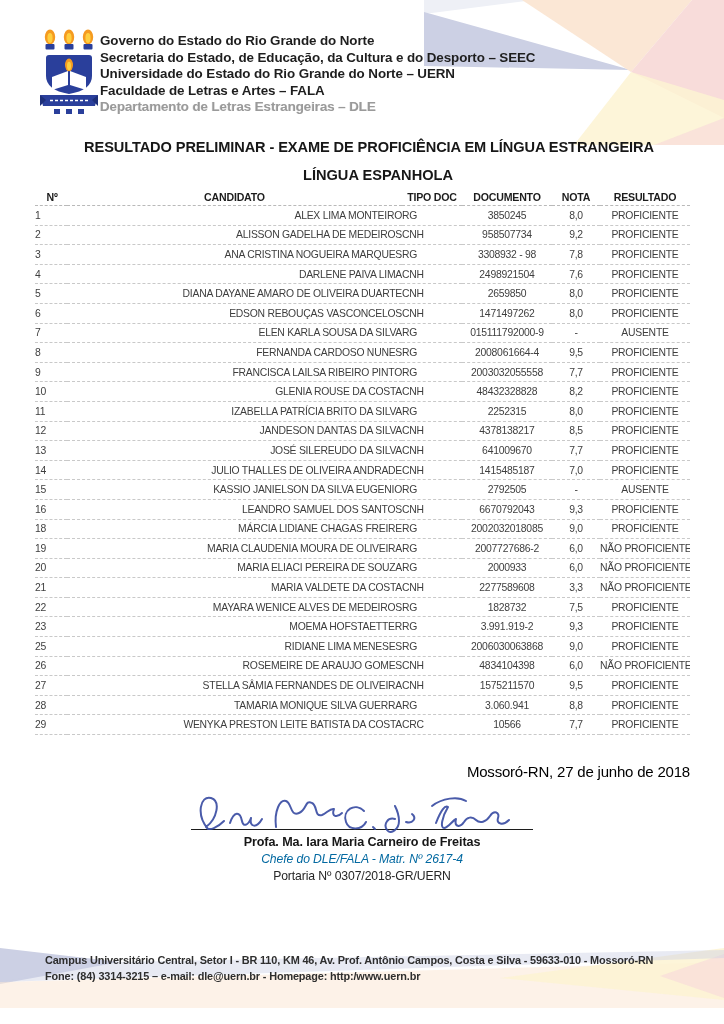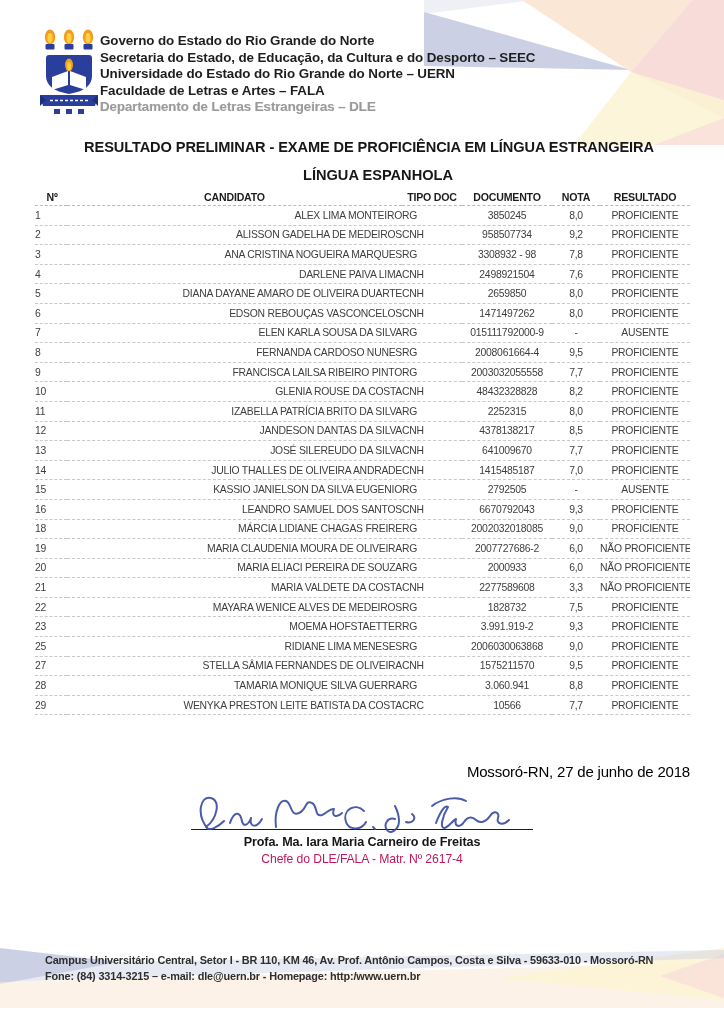--- a/index.html
+++ b/index.html
@@ -38,21 +38,21 @@
   td.c-doc{text-align:center;padding-left:25px;}
   td.c-nota{text-align:center;}
   td.c-res{text-align:center;}
 
   .date-line{position:absolute;top:763px;right:34px;font-size:15px;color:#000000;letter-spacing:-0.2px;}
 
   .signature{position:absolute;top:789px;left:182px;width:360px;text-align:center;}
   .sig-svg{margin:0 auto;}
   .sig-underline{width:342px;margin:-6px auto 0 auto;border-bottom:1.6px solid #1c1c1c;}
   .sig-name{margin-top:5px;font-weight:bold;font-size:12.6px;color:#171717;letter-spacing:-0.1px;}
-  .sig-role{margin-top:3px;font-size:12.2px;color:#be185d;letter-spacing:-0.1px;}
+  .sig-role{margin-top:3px;font-size:12.2px;color:#0369a1;letter-spacing:-0.1px;font-style:italic;}
   .sig-ordinance{margin-top:3px;font-size:12.2px;color:#262626;letter-spacing:-0.1px;}
 
   .footer-text{position:absolute;left:45px;top:953px;z-index:2;}
   .footer-line{font-weight:bold;font-size:10.9px;line-height:15.5px;color:#2e2e2e;letter-spacing:-0.15px;white-space:nowrap;}
 </style>
 </head>
 <body>
 
 <div class="page">
 
@@ -309,20 +309,28 @@
         </tr>
         <tr>
           <td class="c-num">25</td>
           <td class="c-cand">RIDIANE LIMA MENESES</td>
           <td class="c-tipo">RG</td>
           <td class="c-doc">2006030063868</td>
           <td class="c-nota">9,0</td>
           <td class="c-res">PROFICIENTE</td>
         </tr>
         <tr>
+          <td class="c-num">26</td>
+          <td class="c-cand">ROSEMEIRE DE ARAUJO GOMES</td>
+          <td class="c-tipo">CNH</td>
+          <td class="c-doc">4834104398</td>
+          <td class="c-nota">6,0</td>
+          <td class="c-res">NÃO PROFICIENTE</td>
+        </tr>
+        <tr>
           <td class="c-num">27</td>
           <td class="c-cand">STELLA SÂMIA FERNANDES DE OLIVEIRA</td>
           <td class="c-tipo">CNH</td>
           <td class="c-doc">1575211570</td>
           <td class="c-nota">9,5</td>
           <td class="c-res">PROFICIENTE</td>
         </tr>
         <tr>
           <td class="c-num">28</td>
           <td class="c-cand">TAMARIA MONIQUE SILVA GUERRA</td>
@@ -354,20 +362,21 @@
         <path d="M181,38 l2,2"></path>
         <path d="M203,30 c-7,-2 -12,5 -8,11 c4,5 12,-1 12,-9 c0,-6 -2,-11 -4,-15"></path>
         <path d="M214,33 c7,2 11,-4 6,-8"></path>
         <path d="M240,17 c10,-8 26,-10 34,-5"></path>
         <path d="M244,34 c5,-13 9,-18 12,-16 c-6,10 -8,21 -4,21 c4,0 8,-7 12,-9 c-2,8 4,9 8,3 c3,-5 8,-6 12,-2 c4,4 10,2 14,-4 c4,-6 10,-4 8,2 c-2,6 5,8 11,2"></path>
       </g>
     </svg>
     <div class="sig-underline"></div>
     <div class="sig-name">Profa. Ma. Iara Maria Carneiro de Freitas</div>
     <div class="sig-role">Chefe do DLE/FALA - Matr. Nº 2617-4</div>
+    <div class="sig-ordinance">Portaria Nº 0307/2018-GR/UERN</div>
   </div>
 
   <svg class="deco-bottom" width="724" height="104" viewBox="0 0 724 104">
     <polygon points="0,28 120,42 0,64" fill="#ccd0e4"></polygon>
     <polygon points="0,62 724,42 724,88 0,88" fill="#fbe7d5" opacity="0.55"></polygon>
     <polygon points="500,58 724,28 724,80" fill="#fdf3d2" opacity="0.85"></polygon>
     <polygon points="660,56 724,34 724,78" fill="#f8dcda" opacity="0.7"></polygon>
     <polygon points="120,42 724,30 724,38 0,62" fill="#ccd0e4" opacity="0.45"></polygon>
   </svg>
   <div class="footer-text">

